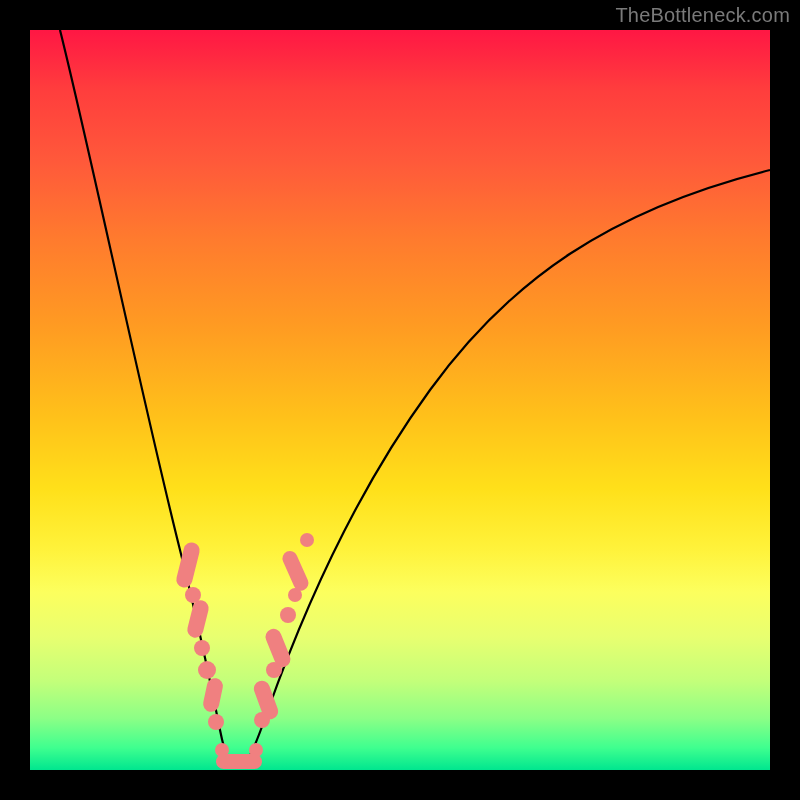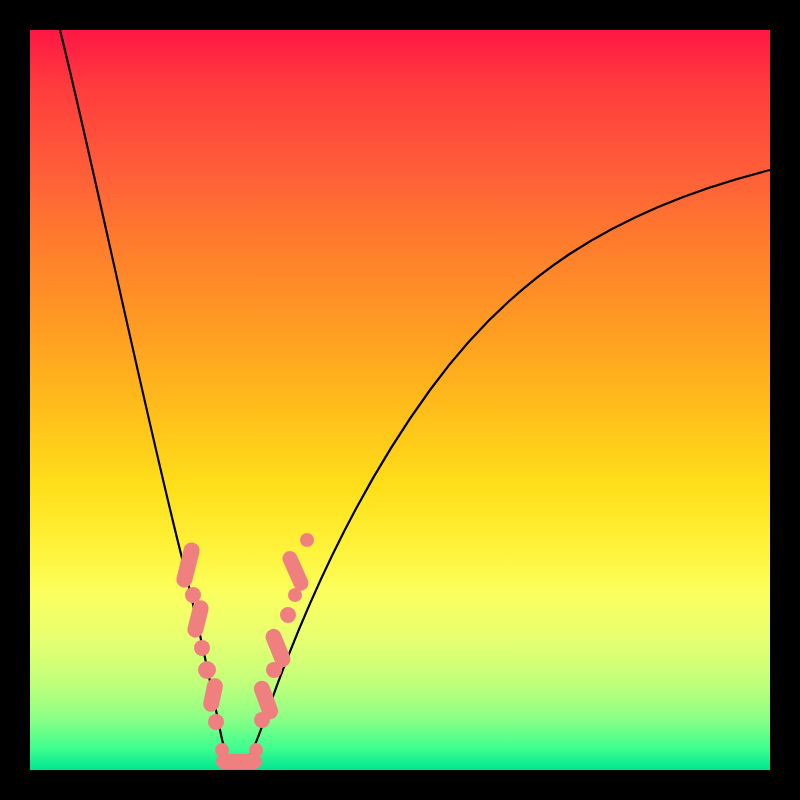--- a/index.html
+++ b/index.html
@@ -111,13 +111,14 @@
         <circle class="dot" cx="277" cy="510" r="7"></circle>
       </g>
 
       <g>
         <rect class="capsule" x="186" y="724" width="46" height="15" rx="7.5" ry="7.5"></rect>
         <circle class="dot" cx="192" cy="720" r="7"></circle>
         <circle class="dot" cx="226" cy="720" r="7"></circle>
       </g>
     </svg>
   </div>
+  <div class="watermark">TheBottleneck.com</div>
 </div>
 
 </body></html>

